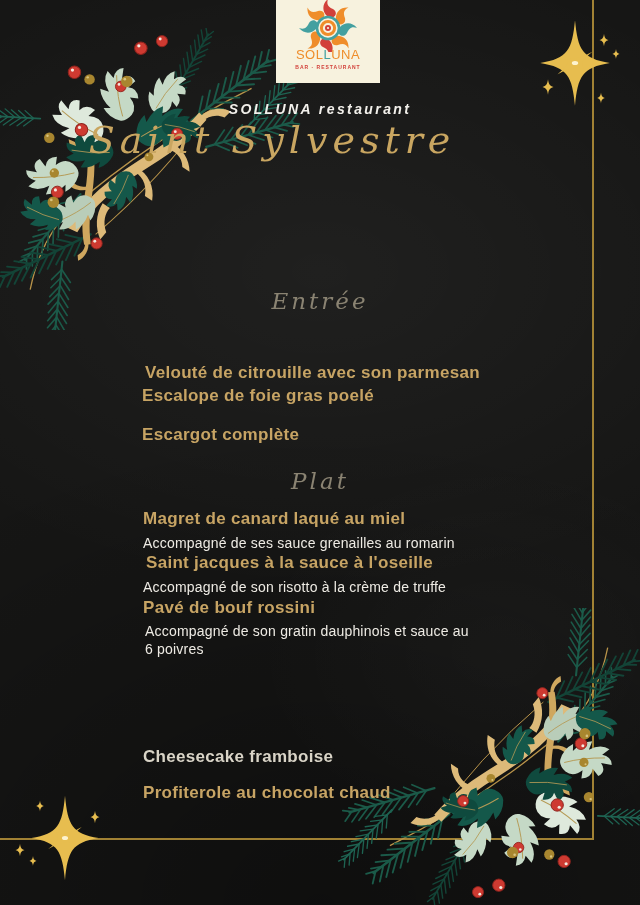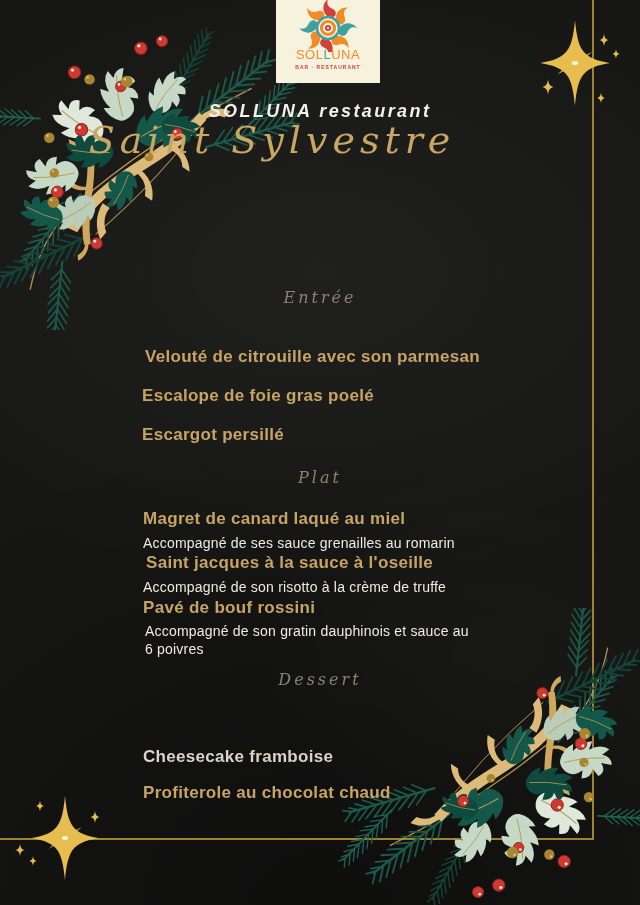--- a/index.html
+++ b/index.html
@@ -19,28 +19,28 @@
   .frame-bottom{left:0;top:838px;width:594px;height:2px;
     background:linear-gradient(to bottom,#7e6524,#c49e44,#7e6524);}
   
   .logo{left:276px;top:0;width:104px;height:83px;background:#f7f2de;
     display:flex;flex-direction:column;align-items:center;}
   .logo-word{margin-top:-4px;font-weight:normal;font-size:13px;letter-spacing:0.5px;color:#ef8d2a;line-height:1;}
   .logo-word .teal{color:#43a0a0;}
   .logo-tagline{font-size:5px;letter-spacing:1px;color:#d2403a;font-weight:bold;margin-top:3px;}
   
   .subtitle{left:0;top:101px;width:640px;text-align:center;color:#f2f0eb;
-    font-size:18px;font-weight:bold;font-style:italic;letter-spacing:2.4px;}
+    font-size:14px;font-weight:bold;font-style:italic;letter-spacing:2.4px;}
   .script{font-family:"DejaVu Serif",serif;font-style:italic;font-weight:normal;}
   .event-title{left:0;top:118px;width:544px;text-align:center;color:#c9a661;
     font-size:38px;letter-spacing:5px;}
   .offer{left:36px;top:202px;width:568px;text-align:center;color:#d3aa66;
     font-size:26px;font-weight:bold;line-height:39px;letter-spacing:0.3px;}
   .section-h{left:0;width:640px;text-align:center;color:#8a8372;
-    font-size:16px;letter-spacing:3px;}
+    font-size:23px;letter-spacing:3px;}
   .dish{color:#c7a464;font-size:17px;font-weight:bold;letter-spacing:0.3px;white-space:nowrap;}
   .dish.light{color:#d9d4c7;}
   .desc{color:#eeebe4;font-size:14px;letter-spacing:0.2px;line-height:18px;}
   .decor{position:absolute;pointer-events:none;}
 </style>
 </head>
 <body>
 
 <div class="page">
 
@@ -160,29 +160,28 @@
       </g>
     </svg>
     <div class="logo-word"><span>SOL</span><span class="teal">L</span><span>UNA</span></div>
     <div class="logo-tagline">BAR - RESTAURANT</div>
   </div>
 
   <div class="abs subtitle">SOLLUNA restaurant</div>
   <div class="abs script event-title">Saint Sylvestre</div>
 
   <div class="abs script section-h" style="top:288px">Entrée</div>
-  <div class="abs dish" style="left:145px;top:347px">Velouté de citrouille avec son parmesan</div>
+  <div class="abs dish" style="left:145px;top:363px">Velouté de citrouille avec son parmesan</div>
   <div class="abs dish" style="left:142px;top:386px">Escalope de foie gras poelé</div>
-  <div class="abs dish" style="left:142px;top:425px">Escargot persillé</div>
+  <div class="abs dish" style="left:142px;top:425px">Escargot complète</div>
 
   <div class="abs script section-h" style="top:468px">Plat</div>
   <div class="abs dish" style="left:143px;top:509px">Magret de canard laqué au miel</div>
   <div class="abs desc" style="left:143px;top:534px">Accompagné de ses sauce grenailles au romarin</div>
   <div class="abs dish" style="left:146px;top:553px">Saint jacques à la sauce à l'oseille</div>
   <div class="abs desc" style="left:143px;top:578px">Accompagné de son risotto à la crème de truffe</div>
   <div class="abs dish" style="left:143px;top:598px">Pavé de bouf rossini</div>
   <div class="abs desc" style="left:145px;top:622px;width:335px">Accompagné de son gratin dauphinois et sauce au 6 poivres</div>
 
-  <div class="abs script section-h" style="top:670px">Dessert</div>
   <div class="abs dish light" style="left:143px;top:747px">Cheesecake framboise</div>
   <div class="abs dish" style="left:143px;top:783px">Profiterole au chocolat chaud</div>
 
 </div>
 
 </body></html>

